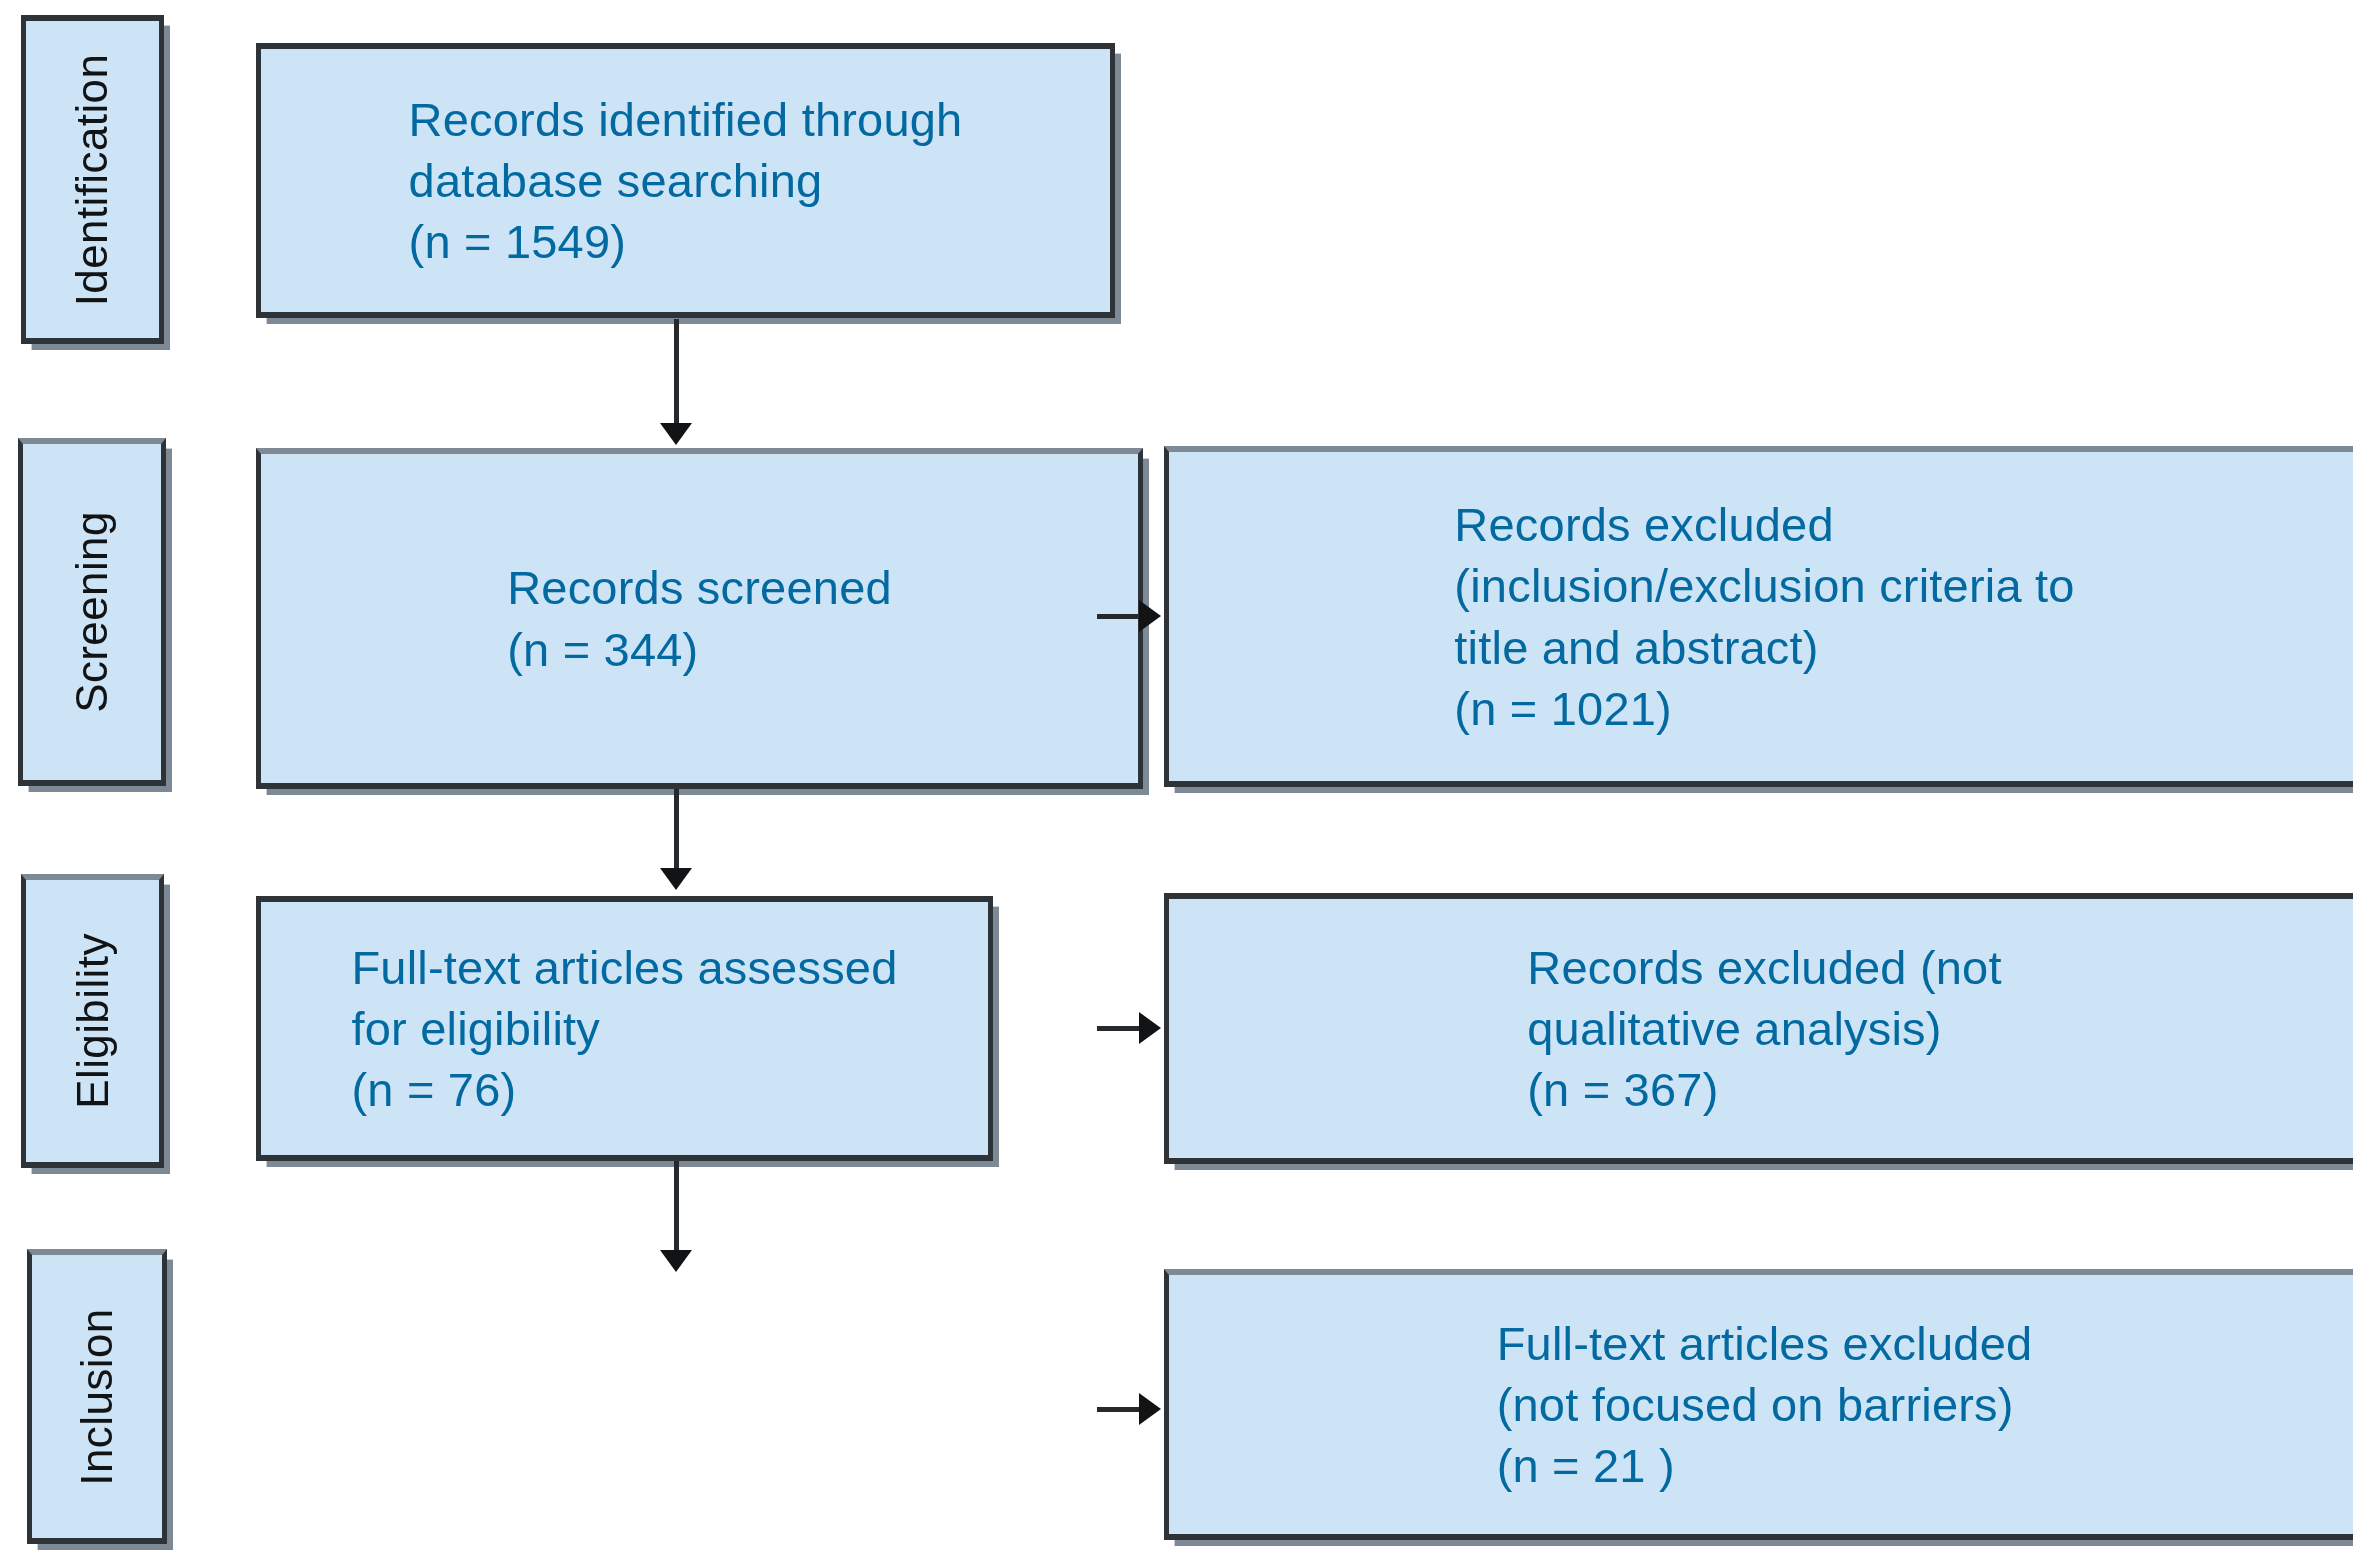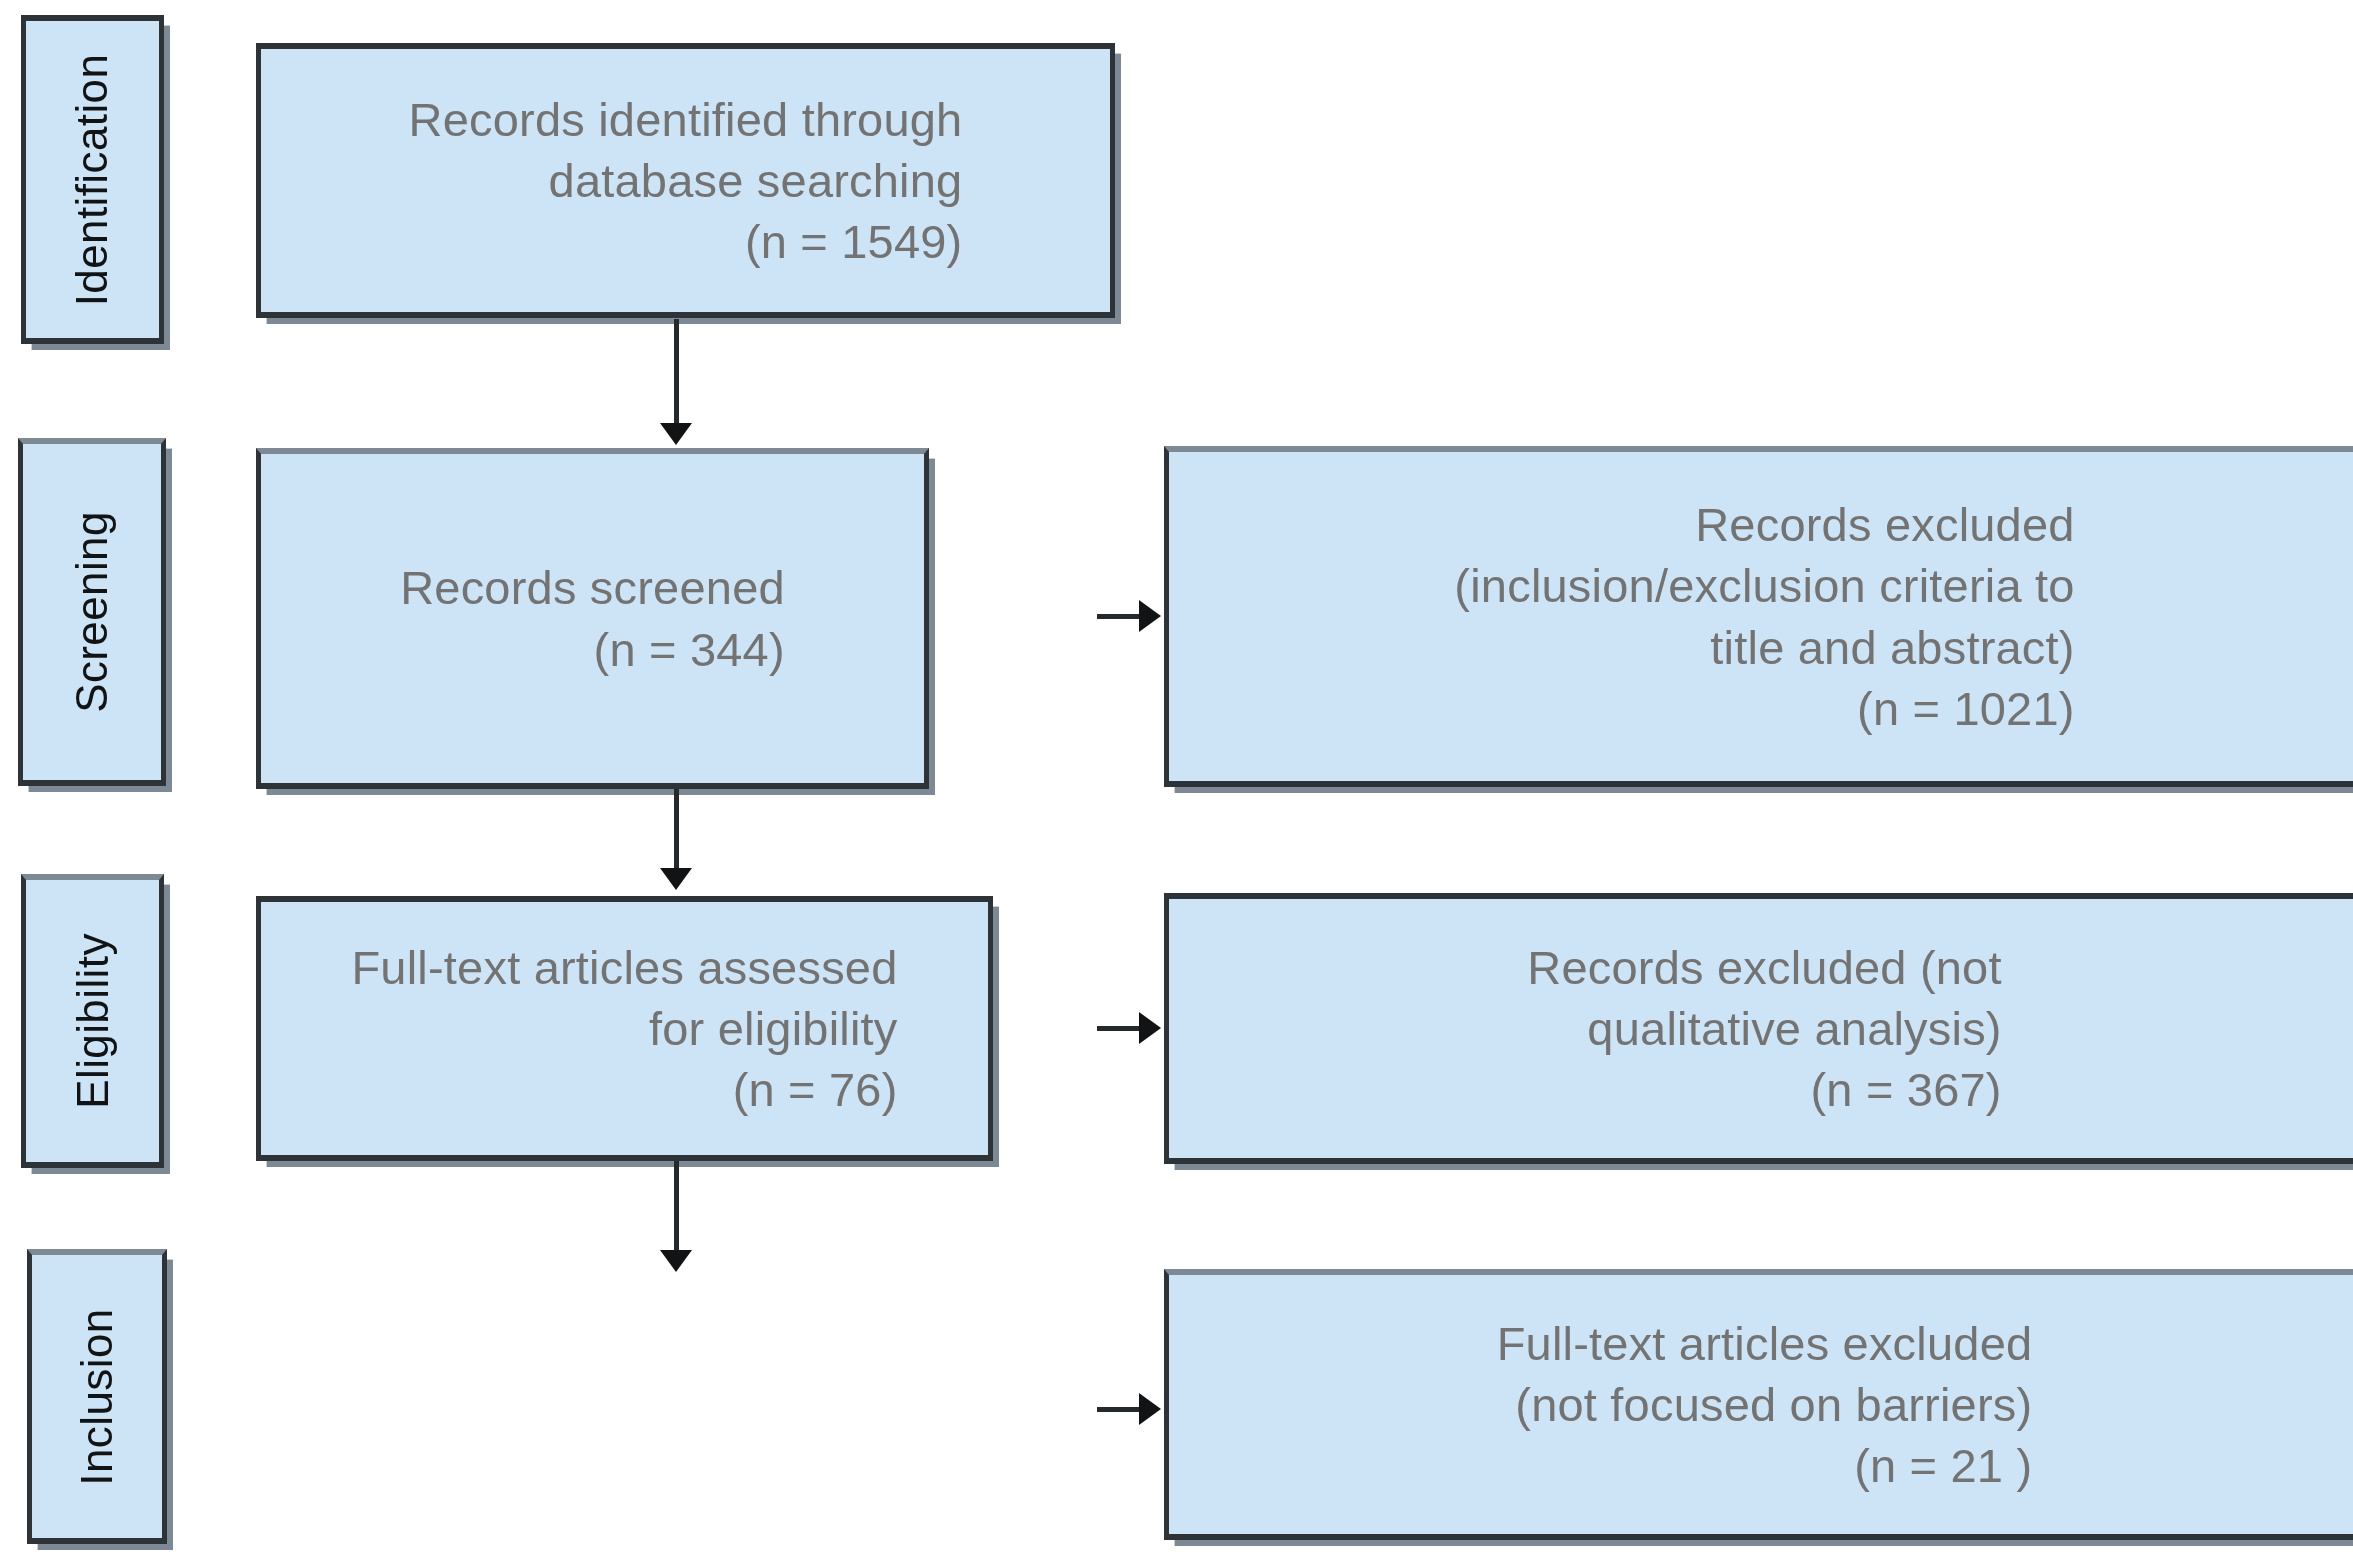--- a/index.html
+++ b/index.html
@@ -30,22 +30,22 @@
     box-shadow: 8.3px 8.3px 0 -2.3px #7d8a95;
     display: flex;
     align-items: center;
     justify-content: center;
   }
   .pbox.lightbevel {
     border-top-color: #7d8a95;
   }
 
   .ptext {
-    text-align: right;
-    color: #737373;
+    text-align: left;
+    color: #0369a1;
     font-size: 47px;
     line-height: 1.30;
     letter-spacing: 0.2px;
     white-space: pre-line;
     padding: 0 13.6px;
   }
 
   
   .phase {
     position: absolute;
@@ -120,21 +120,21 @@
 
   <div class="pbox" style="left:256px; top:43px; width:859px; height:275px;">
     <div class="ptext">Records identified through
 database searching
 (n = 1549)</div>
   </div>
 
   <div class="vline" style="left:674px; top:319px; width:4.5px; height:110px;"></div>
   <div class="vhead" style="left:660px; top:423px;"></div>
 
-  <div class="pbox lightbevel" style="left:256px; top:448px; width:673px; height:341px;">
+  <div class="pbox lightbevel" style="left:256px; top:448px; width:887px; height:341px;">
     <div class="ptext">Records screened
 (n = 344)</div>
   </div>
 
   <div class="hline" style="left:1097px; top:614px; width:54px; height:4.5px;"></div>
   <div class="hhead" style="left:1139px; top:600px;"></div>
 
   <div class="pbox lightbevel" style="left:1164px; top:446px; width:1201px; height:341px;">
     <div class="ptext">Records excluded
 (inclusion/exclusion criteria to

